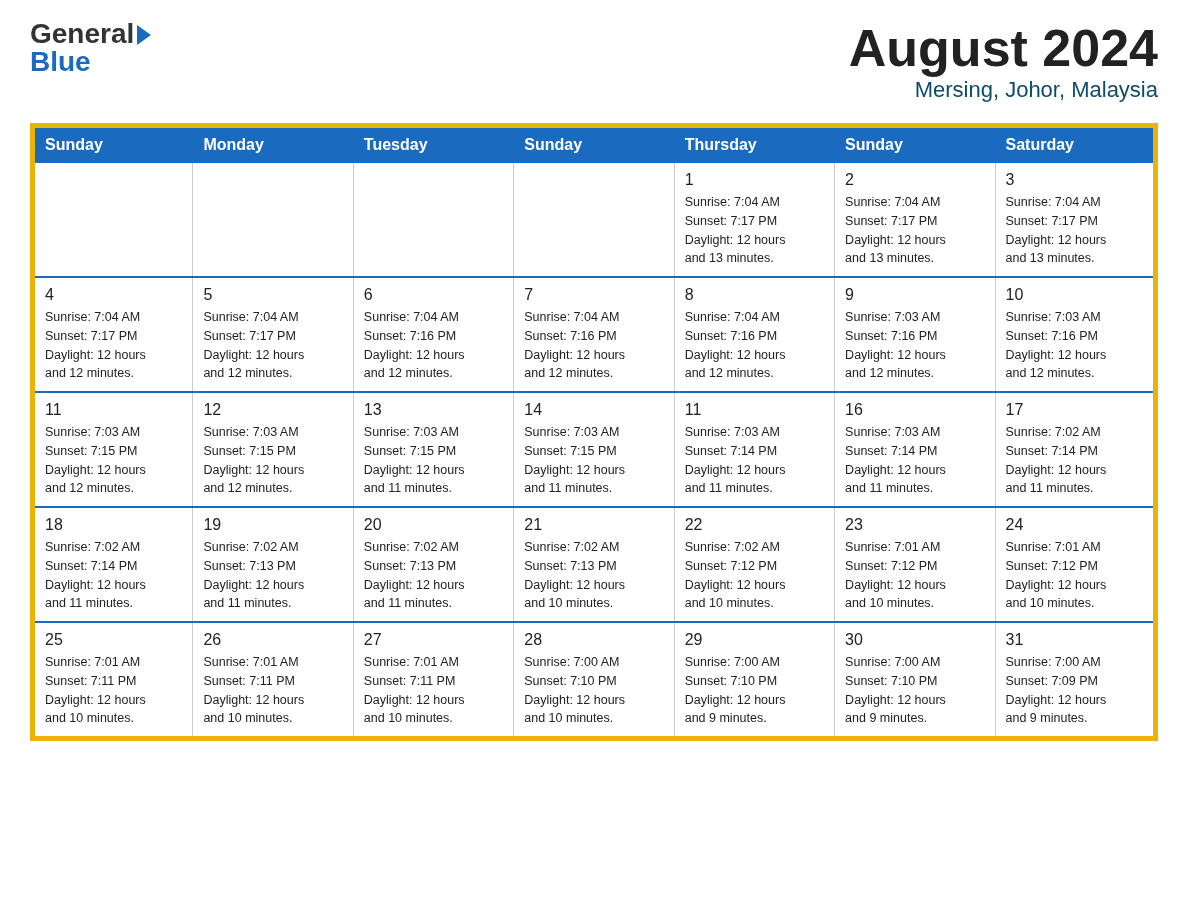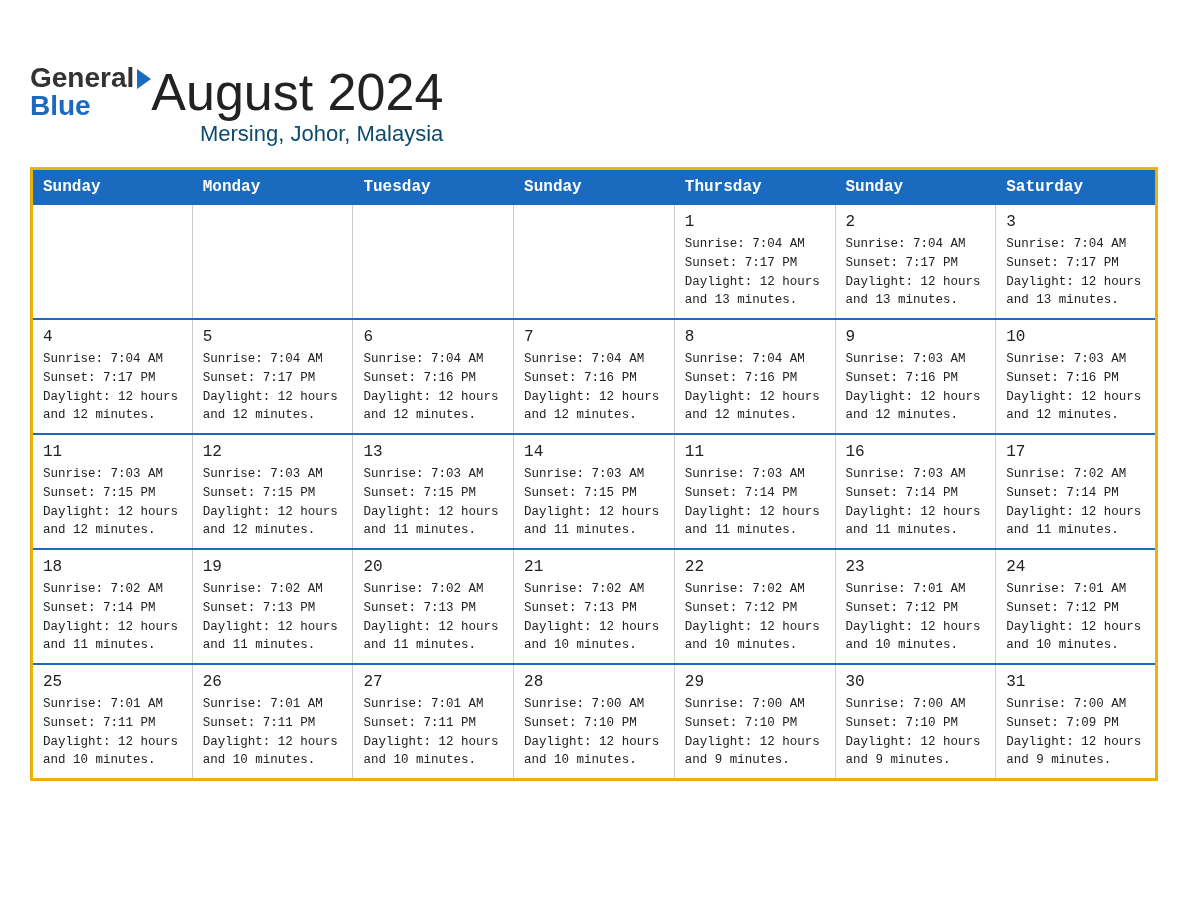--- a/index.html
+++ b/index.html
@@ -5,24 +5,23 @@
     * { box-sizing: border-box; margin: 0; padding: 0; }
     body {
       font-family: Arial, Helvetica, sans-serif;
       background: #fff;
       width: 1188px;
       min-height: 918px;
       padding: 20px 30px;
     }
     .header {
       display: flex;
-      justify-content: flex-start;
+      justify-content: space-between;
       align-items: flex-start;
       margin-bottom: 20px;
-      margin-top: 44px;
     }
     .logo {
       display: flex;
       flex-direction: column;
       align-items: flex-start;
     }
     .logo-text-general {
       font-size: 28px;
       font-weight: bold;
       color: #333;
@@ -45,34 +44,33 @@
       border-top: 10px solid transparent;
       border-bottom: 10px solid transparent;
       margin-left: 3px;
       margin-top: 2px;
     }
     .title-block {
       text-align: right;
     }
     .title-block h1 {
       font-size: 52px;
-      font-weight: normal;
+      font-weight: bold;
       color: #222;
       line-height: 1.1;
     }
     .title-block h2 {
       font-size: 22px;
       font-weight: normal;
       color: #0c4a6e;
     }
     .calendar {
       width: 100%;
       border-collapse: collapse;
-      border: 3px solid #eab308;
-      font-family: Liberation Mono, monospace;
+      border: 5px solid #eab308;
     }
     .calendar th {
       background-color: #1a6bbf;
       color: #fff;
       text-align: left;
       padding: 8px 10px;
       font-size: 16px;
       border: 1px solid #1a6bbf;
     }
     .calendar td {

